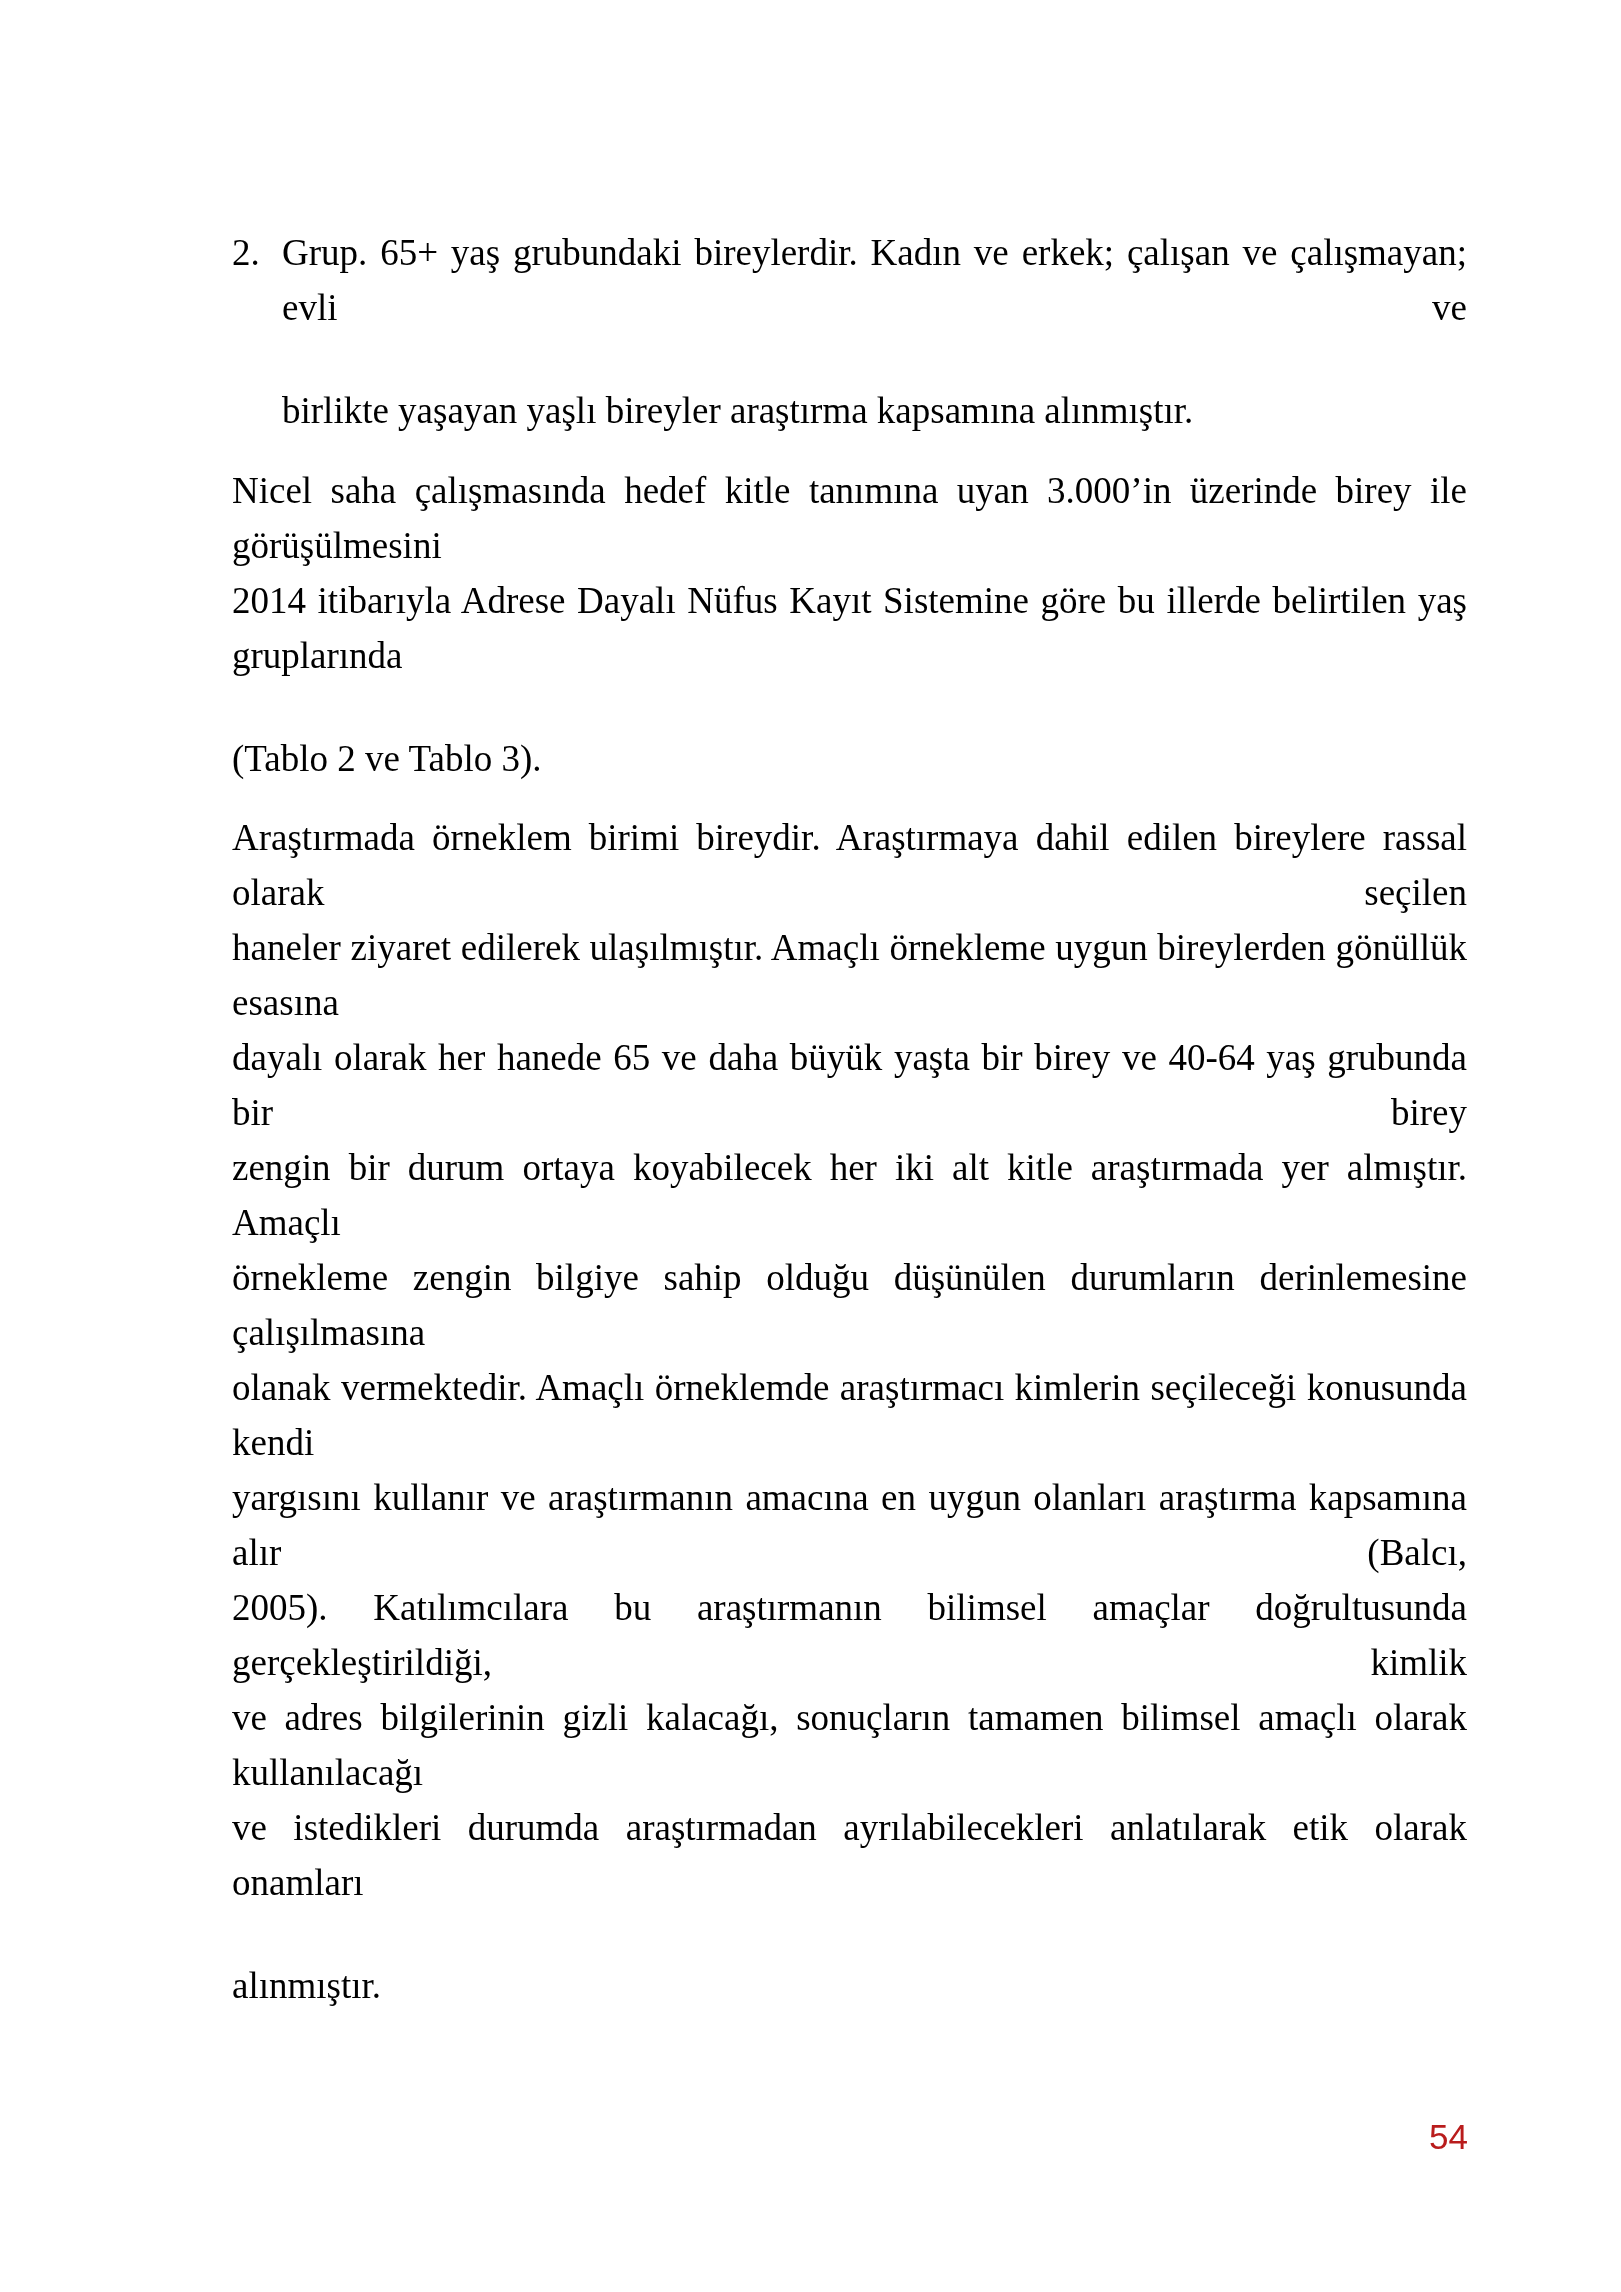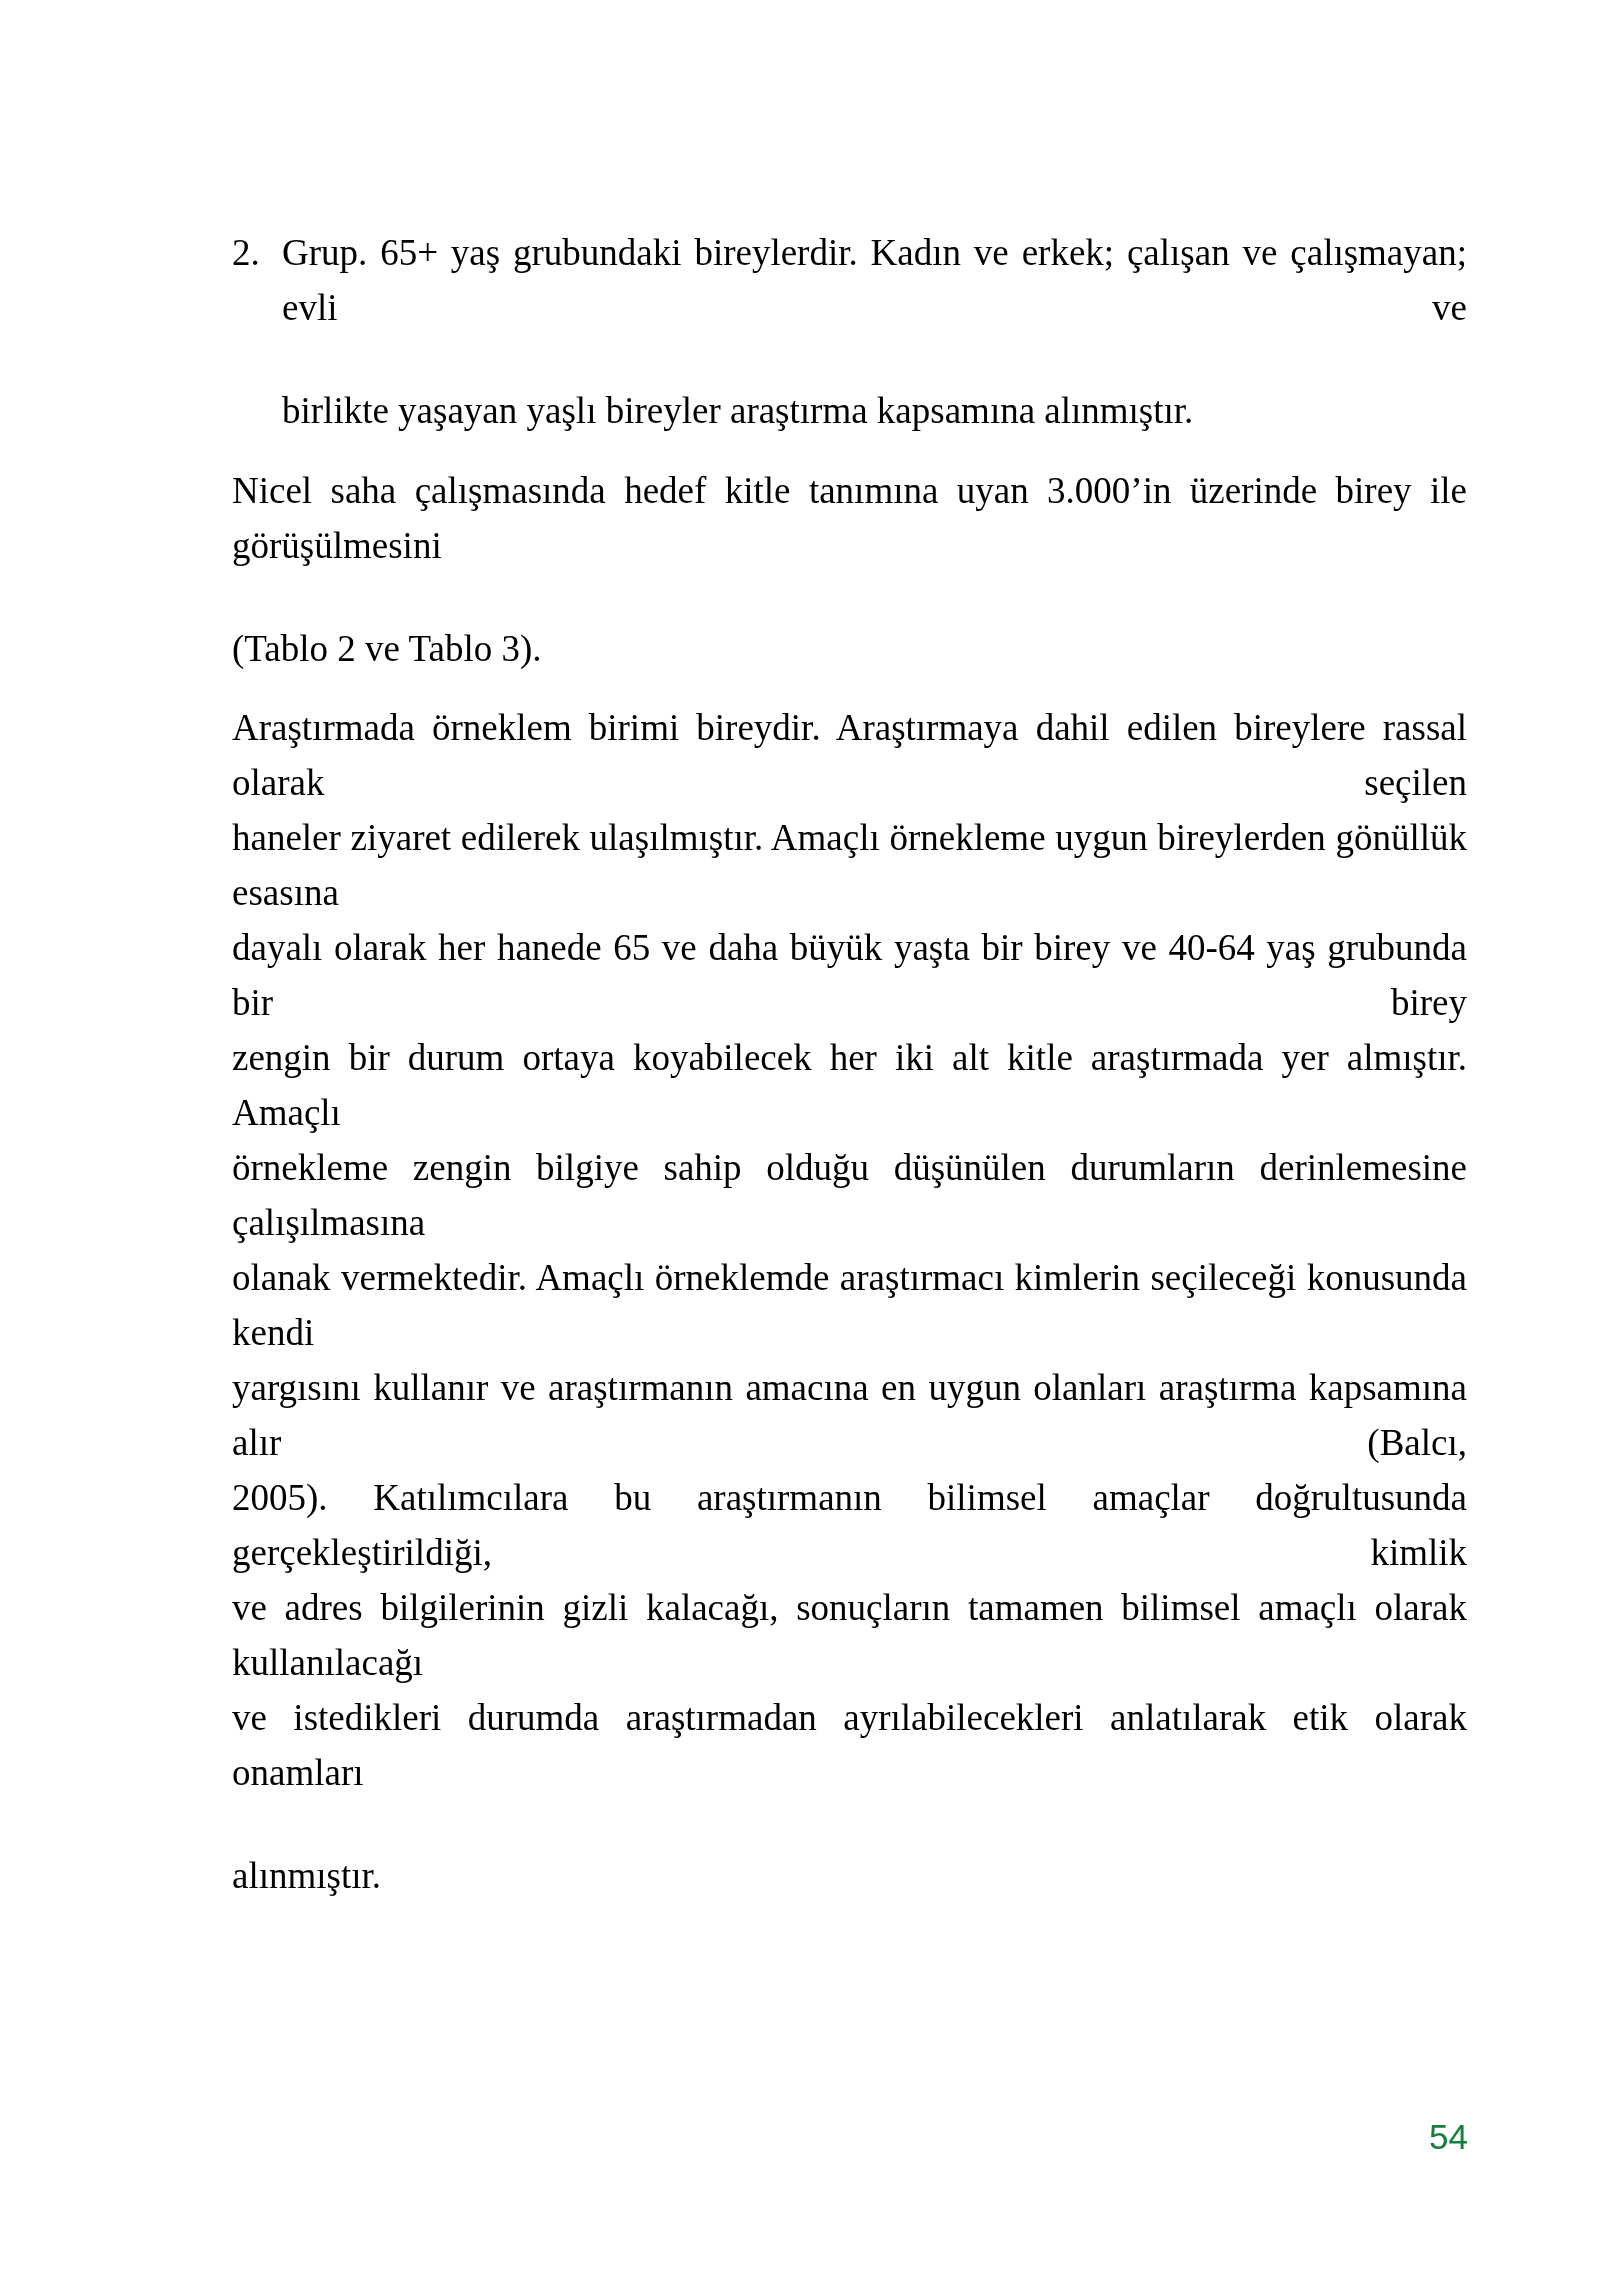--- a/index.html
+++ b/index.html
@@ -49,39 +49,40 @@
   .list-body {
     margin-left: 50px;
   }
   .page-number {
     position: absolute;
     top: 2117px;
     right: 153px;
     font-family: "Liberation Sans", "DejaVu Sans", sans-serif;
     font-size: 35px;
     line-height: 39px;
-    color: #15803d;
+    color: #b91c1c;
   }
 </style>
 </head>
 <body>
 
 <div class="page">
   <div class="content">
 
     <div class="list-item">
       <span class="list-marker">2.</span>
       <div class="list-body">
         <div class="line">Grup. 65+ yaş grubundaki bireylerdir. Kadın ve erkek; çalışan ve çalışmayan; evli ve</div>
         <div class="line last">birlikte yaşayan yaşlı bireyler araştırma kapsamına alınmıştır.</div>
       </div>
     </div>
 
     <div class="para">
       <div class="line">Nicel saha çalışmasında hedef kitle tanımına uyan 3.000’in üzerinde birey ile görüşülmesini</div>
+      <div class="line">2014 itibarıyla Adrese Dayalı Nüfus Kayıt Sistemine göre bu illerde belirtilen yaş gruplarında</div>
       <div class="line last">(Tablo 2 ve Tablo 3).</div>
     </div>
 
     <div class="para">
       <div class="line">Araştırmada örneklem birimi bireydir. Araştırmaya dahil edilen bireylere rassal olarak seçilen</div>
       <div class="line">haneler ziyaret edilerek ulaşılmıştır. Amaçlı örnekleme uygun bireylerden gönüllük esasına</div>
       <div class="line">dayalı olarak her hanede 65 ve daha büyük yaşta bir birey ve 40-64 yaş grubunda bir birey</div>
       <div class="line">zengin bir durum ortaya koyabilecek her iki alt kitle araştırmada yer almıştır. Amaçlı</div>
       <div class="line">örnekleme zengin bilgiye sahip olduğu düşünülen durumların derinlemesine çalışılmasına</div>
       <div class="line">olanak vermektedir. Amaçlı örneklemde araştırmacı kimlerin seçileceği konusunda kendi</div>

